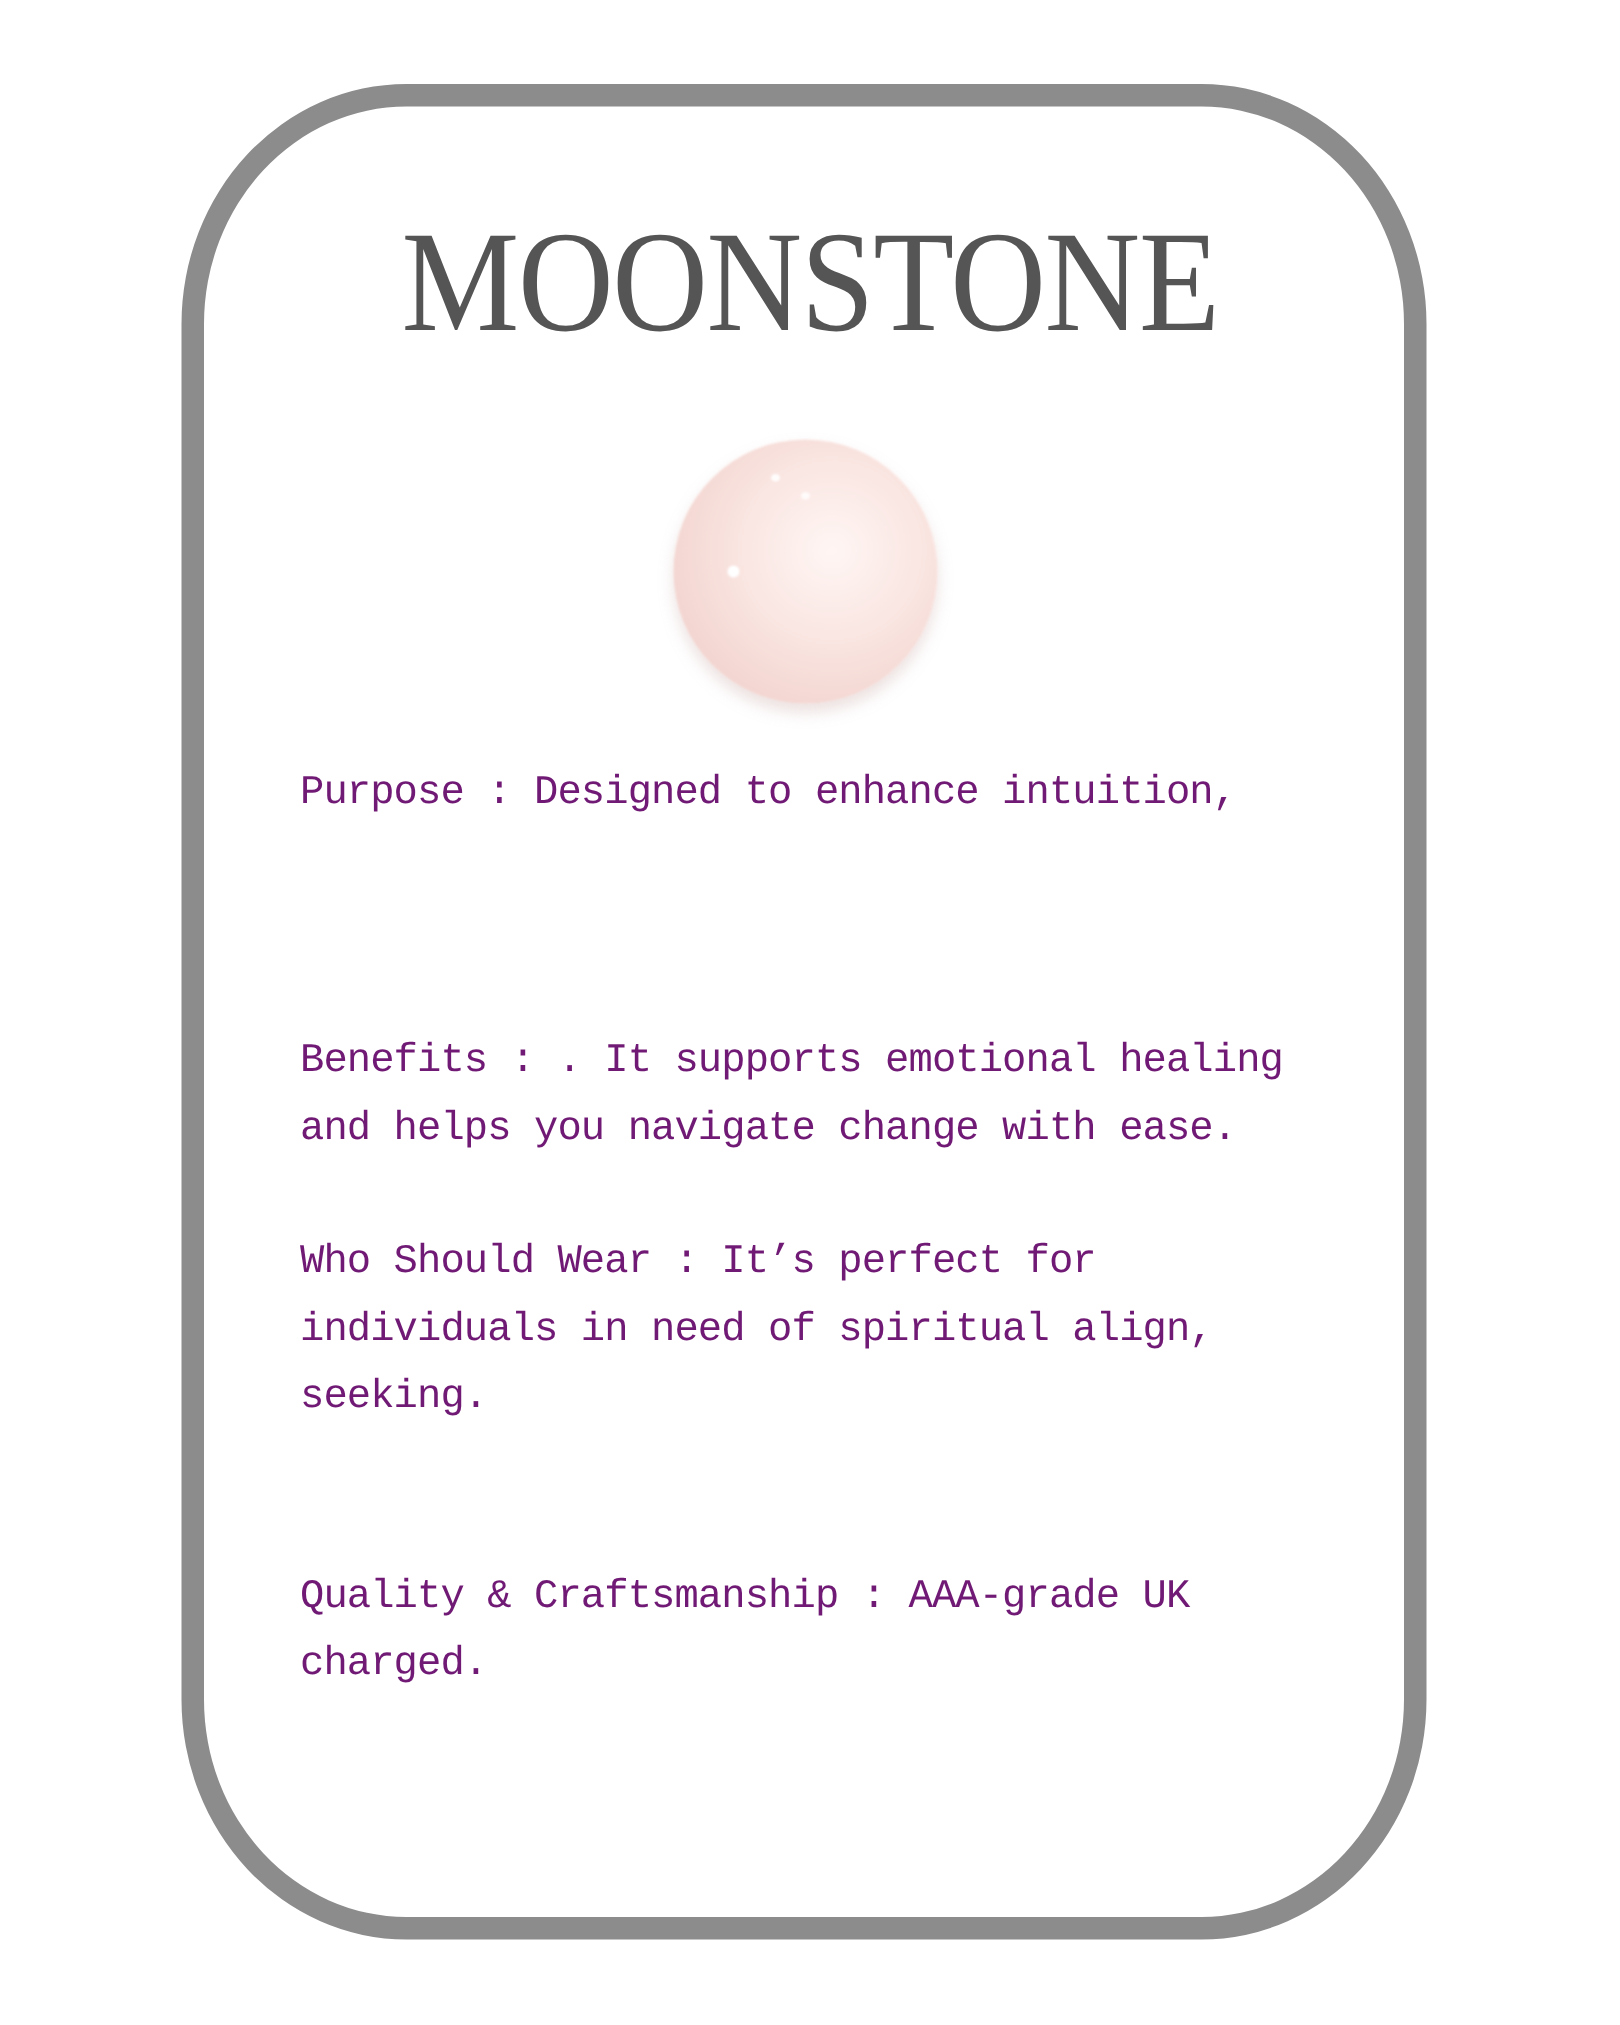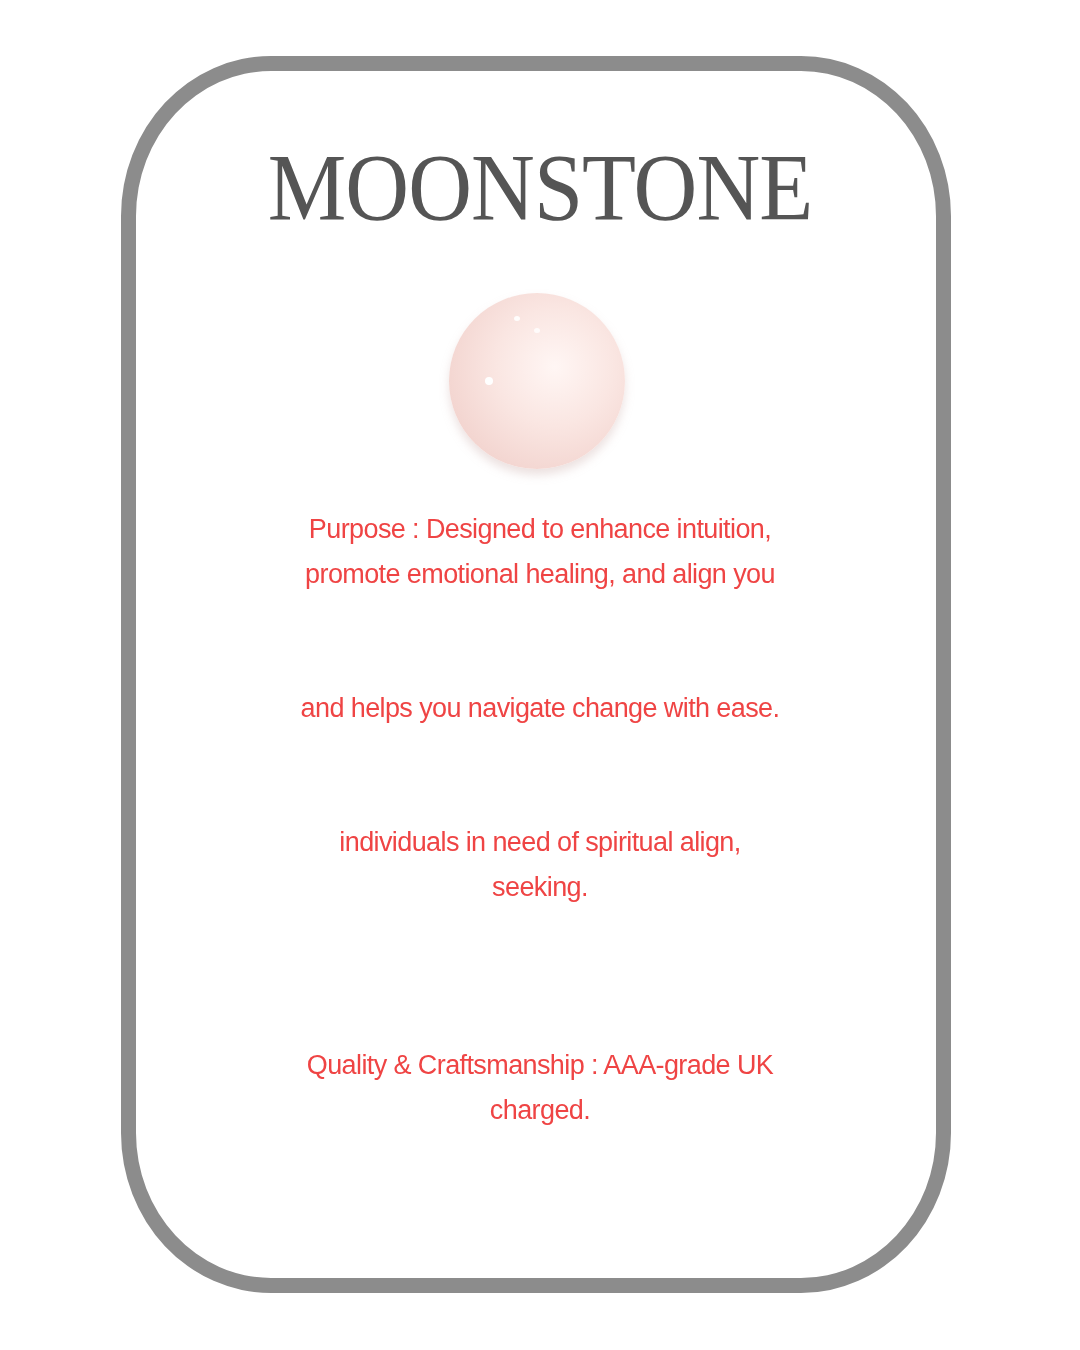--- a/index.html
+++ b/index.html
@@ -19,23 +19,23 @@
     position:absolute; left:449px; top:293px; width:176px; height:176px;
     border-radius:50%;
     background: radial-gradient(circle at 60% 42%, #fff6f4 0%, #fae6e2 40%, #f3d5d0 75%, #ead0cb 100%);
     box-shadow: 0 6px 10px rgba(200,170,165,0.35);
     filter: blur(0.6px);
   }
   .stone .hl1 { position:absolute; left:36px; top:84px; width:8px; height:8px; border-radius:50%; background:#ffffff; }
   .stone .hl2 { position:absolute; left:65px; top:23px; width:6px; height:5px; border-radius:50%; background:#fff; opacity:.9; }
   .stone .hl3 { position:absolute; left:85px; top:35px; width:6px; height:5px; border-radius:50%; background:#fff; opacity:.8; }
   .para {
-    position:absolute; left:200px; width:680px; text-align:center;
-    font-family:Liberation Sans, sans-serif;
-    font-size:27px; line-height:45px; color:#ef4444; letter-spacing:-0.6px;
+    position:absolute; left:200px; width:680px; text-align:left;
+    font-family:Liberation Mono, monospace;
+    font-size:27px; line-height:45px; color:#701a75; letter-spacing:-0.6px;
   }
   .p1 { top:507px; }
   .p2 { top:686px; }
   .p3 { top:820px; }
   .p4 { top:1043px; }
   .para span.line { display:block; white-space:nowrap; }
 </style>
 </head>
 <body>
 
@@ -44,28 +44,29 @@
 <div class="title">MOONSTONE</div>
 
 <div class="stone">
   <div class="hl1"></div>
   <div class="hl2"></div>
   <div class="hl3"></div>
 </div>
 
 <div class="para p1">
   <span class="line">Purpose :  Designed to enhance intuition,</span>
-  <span class="line">promote emotional healing, and align you</span>
 </div>
 
 <div class="para p2">
+  <span class="line">Benefits : . It supports emotional healing</span>
   <span class="line">and helps you navigate change with ease.</span>
 </div>
 
 <div class="para p3">
+  <span class="line">Who Should Wear : It’s perfect for</span>
   <span class="line">individuals in need of spiritual align,</span>
   <span class="line">seeking.</span>
 </div>
 
 <div class="para p4">
   <span class="line">Quality &amp; Craftsmanship : AAA-grade UK</span>
   <span class="line">charged.</span>
 </div>
 
 </body></html>

